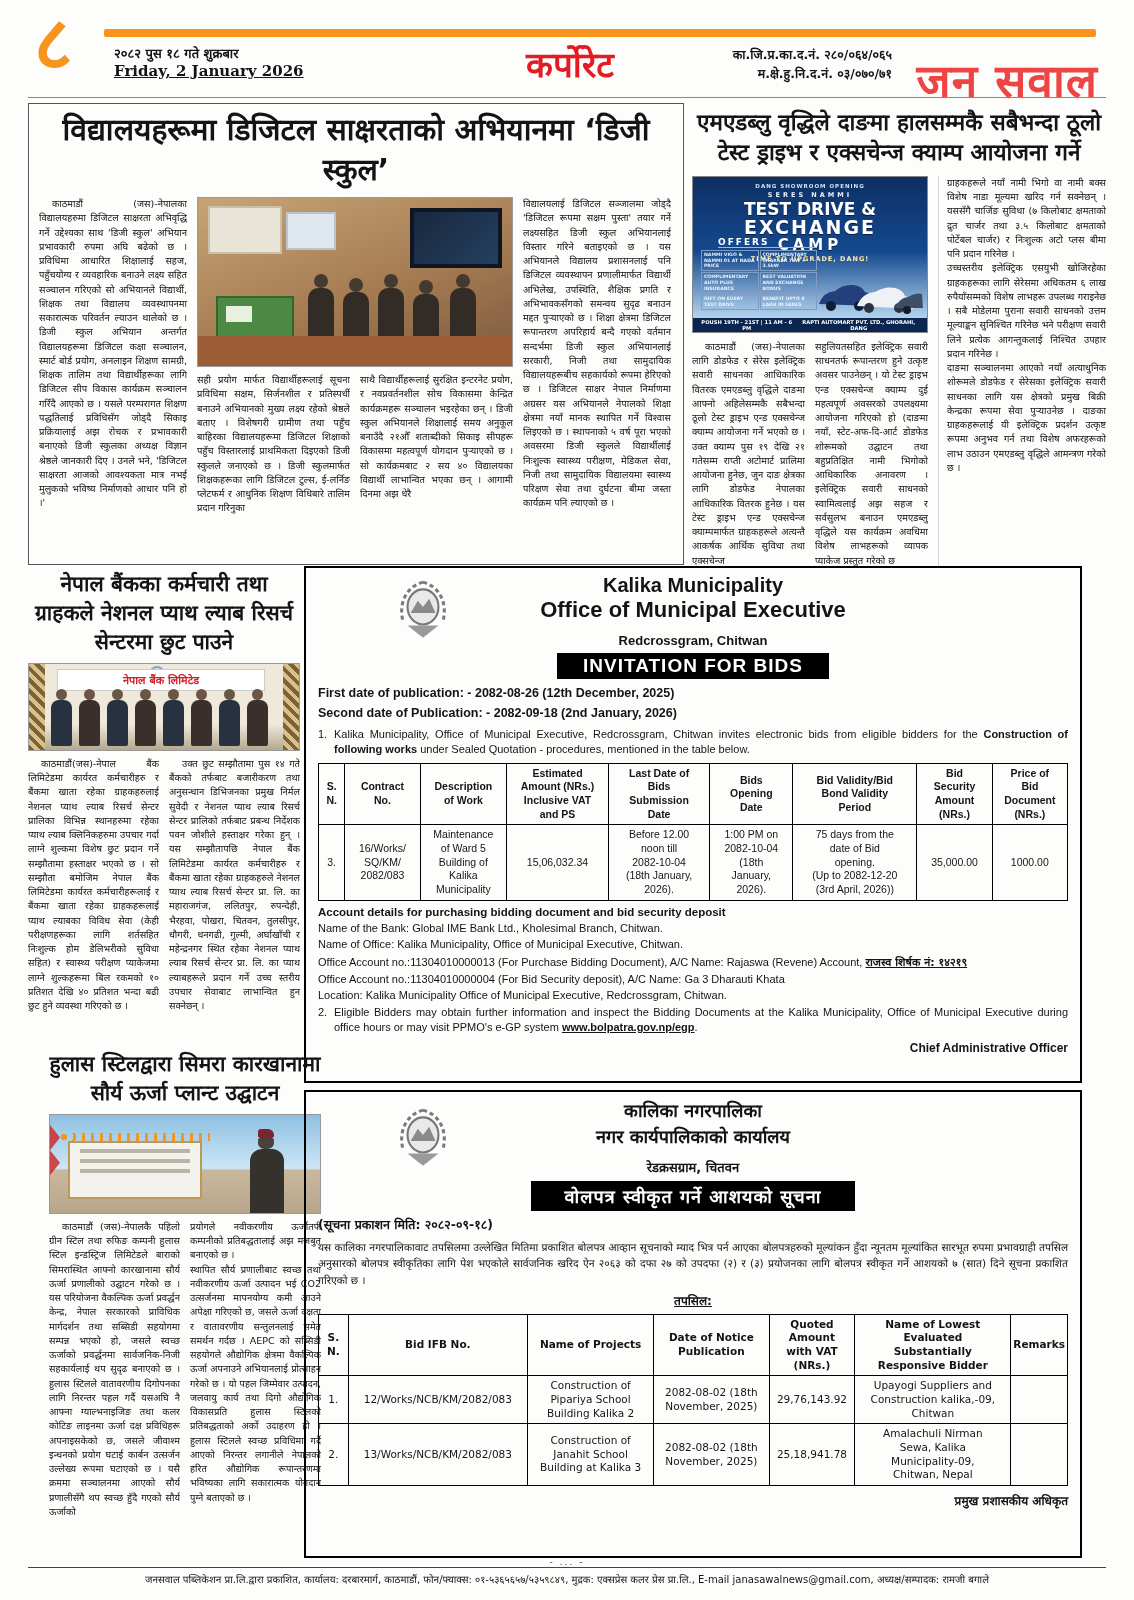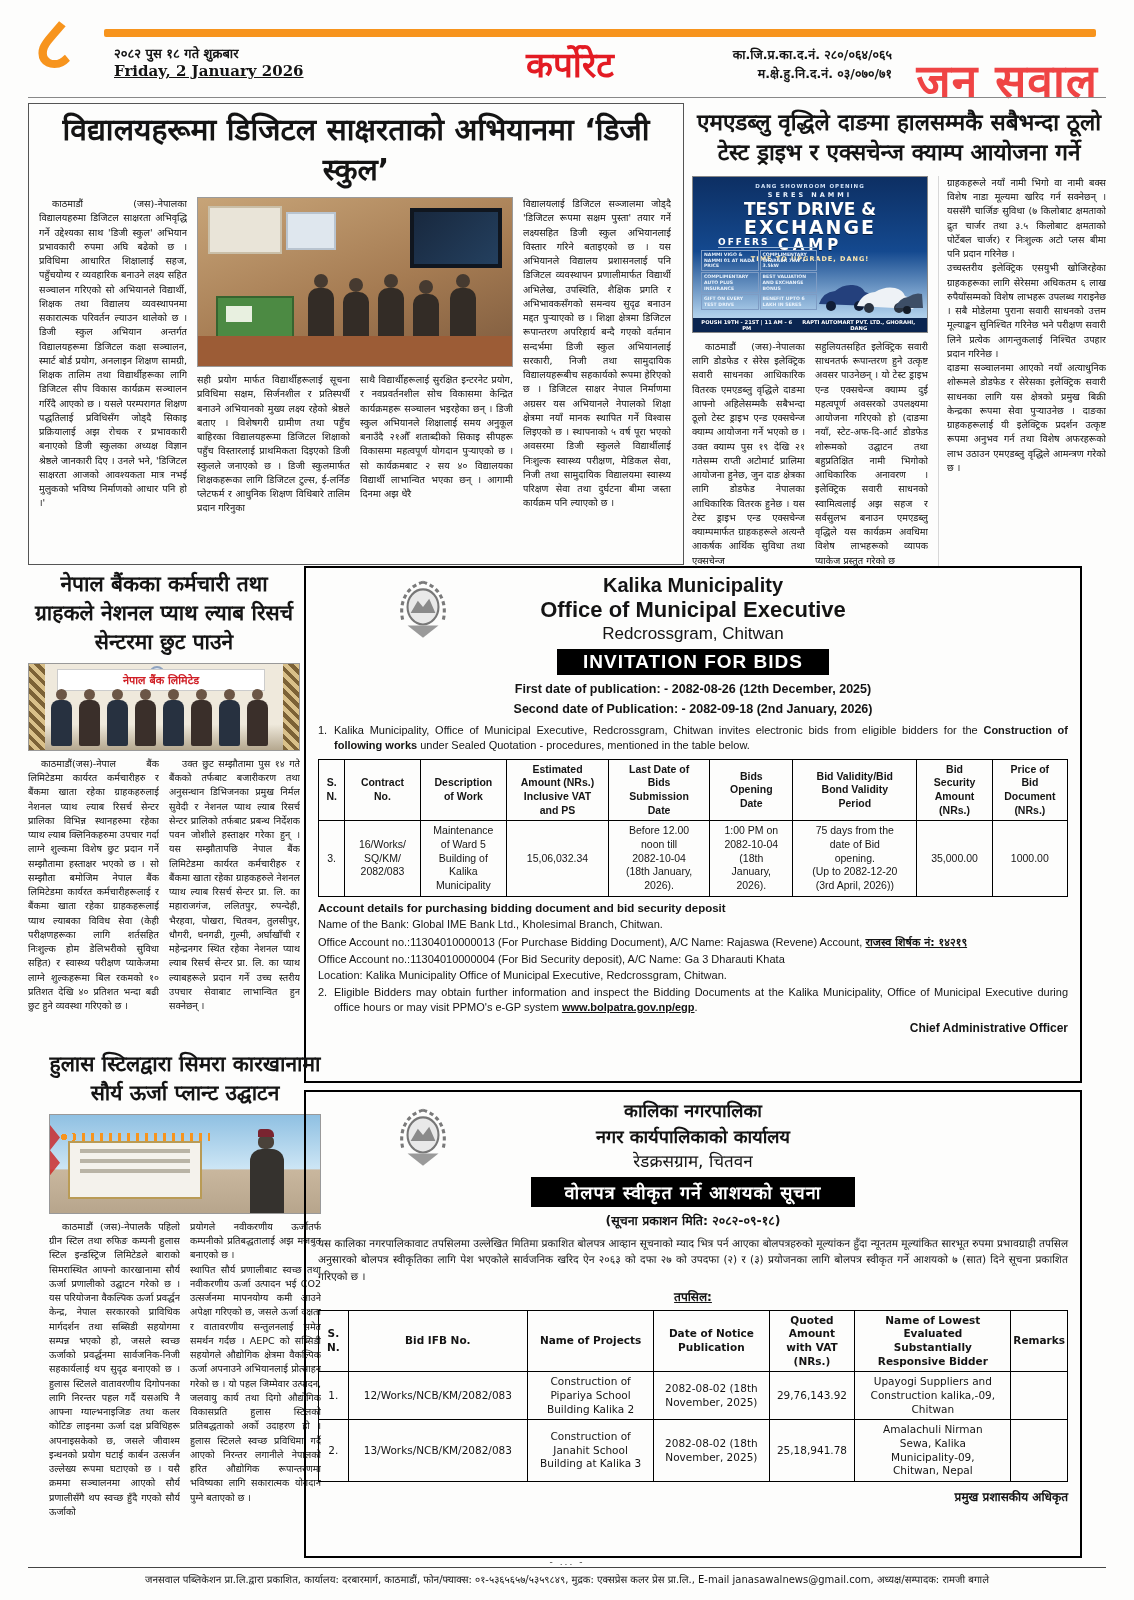--- a/index.html
+++ b/index.html
@@ -98,25 +98,25 @@
   .ph-flag{position:absolute;left:0;top:10px;width:10px;height:70px;background:#c22;clip-path:polygon(0 0,100% 18%,0 36%,100% 54%,0 72%,0 100%,0 0);opacity:.8;}
 
   
   .notice{position:absolute;left:304px;top:566px;width:778px;height:517px;border:2px solid #000;box-sizing:border-box;
           padding:4px 12px;font-family:"Liberation Sans","DejaVu Sans",sans-serif;}
   .notice2{position:absolute;left:304px;top:1090px;width:778px;height:468px;border:2px solid #000;box-sizing:border-box;padding:4px 12px;}
   .n-logo{position:absolute;left:86px;top:10px;width:62px;height:66px;}
   .n-org{font-size:20px;font-weight:bold;text-align:center;margin-top:2px;}
   .n-office{font-size:22px;font-weight:bold;text-align:center;}
   .n-office-np{font-size:18px;font-weight:bold;text-align:center;margin-top:2px;}
-  .n-addr{font-size:17px;font-weight:normal;text-align:center;margin-top:1px;}
+  .n-addr{font-size:13px;font-weight:bold;text-align:center;margin-top:10px;}
   .blackbar-wrap{text-align:center;margin:5px 0 4px;}
   .blackbar{display:inline-block;background:#000;color:#fff;font-weight:bold;font-size:19px;padding:2px 26px;letter-spacing:1px;}
   .blackbar-np{font-size:18px;padding:3px 34px;}
-  .n-date{font-size:12.5px;font-weight:bold;text-align:center;line-height:1.6;}
+  .n-date{font-size:12.5px;font-weight:bold;text-align:left;line-height:1.6;}
   .n-para{display:flex;font-size:11px;line-height:1.4;margin-top:4px;}
   .n-para .num{flex:0 0 16px;}
   .n-para .ptxt{flex:1;text-align:justify;}
   .n-acct-title{font-size:11.5px;font-weight:bold;margin-top:5px;}
   .n-line{font-size:11px;margin-top:4px;}
   .bold-u{font-weight:bold;text-decoration:underline;font-family:"DejaVu Sans",sans-serif;}
   .n-sign{font-size:12px;font-weight:bold;text-align:right;margin-top:6px;}
   .tapasil{font-size:12px;font-weight:bold;text-decoration:underline;text-align:center;margin:4px 0;font-family:"DejaVu Sans",sans-serif;}
 
   table.ntab{width:100%;border-collapse:collapse;margin-top:5px;}
@@ -333,20 +333,21 @@
 opening.
 (Up to 2082-12-20
 (3rd April, 2026))</td>
         <td>35,000.00</td>
         <td>1000.00</td>
       </tr>
     </tbody>
       </table>
     <div class="n-acct-title">Account details for purchasing bidding document and bid security deposit</div>
     <div class="n-line">Name of the Bank: Global IME Bank Ltd., Kholesimal Branch, Chitwan.</div>
+    <div class="n-line">Name of Office: Kalika Municipality, Office of Municipal Executive, Chitwan.</div>
     <div class="n-line"><span>Office Account no.:11304010000013 (For Purchase Bidding Document), A/C Name: Rajaswa (Revene) Account, </span><span class="bold-u">राजस्व शिर्षक नं: १४२१९</span></div>
     <div class="n-line">Office Account no.:11304010000004 (For Bid Security deposit), A/C Name: Ga 3 Dharauti Khata</div>
     <div class="n-line">Location: Kalika Municipality Office of Municipal Executive, Redcrossgram, Chitwan.</div>
     <div class="n-para">
       <span class="num">2.</span>
       <span class="ptxt"><span>Eligible Bidders may obtain further information and inspect the Bidding Documents at the Kalika Municipality, Office of Municipal Executive during office hours or may visit PPMO's e-GP system </span><b style="text-decoration:underline">www.bolpatra.gov.np/egp</b><span>.</span></span>
     </div>
     <div class="n-sign">Chief Administrative Officer</div>
   </section>
 

